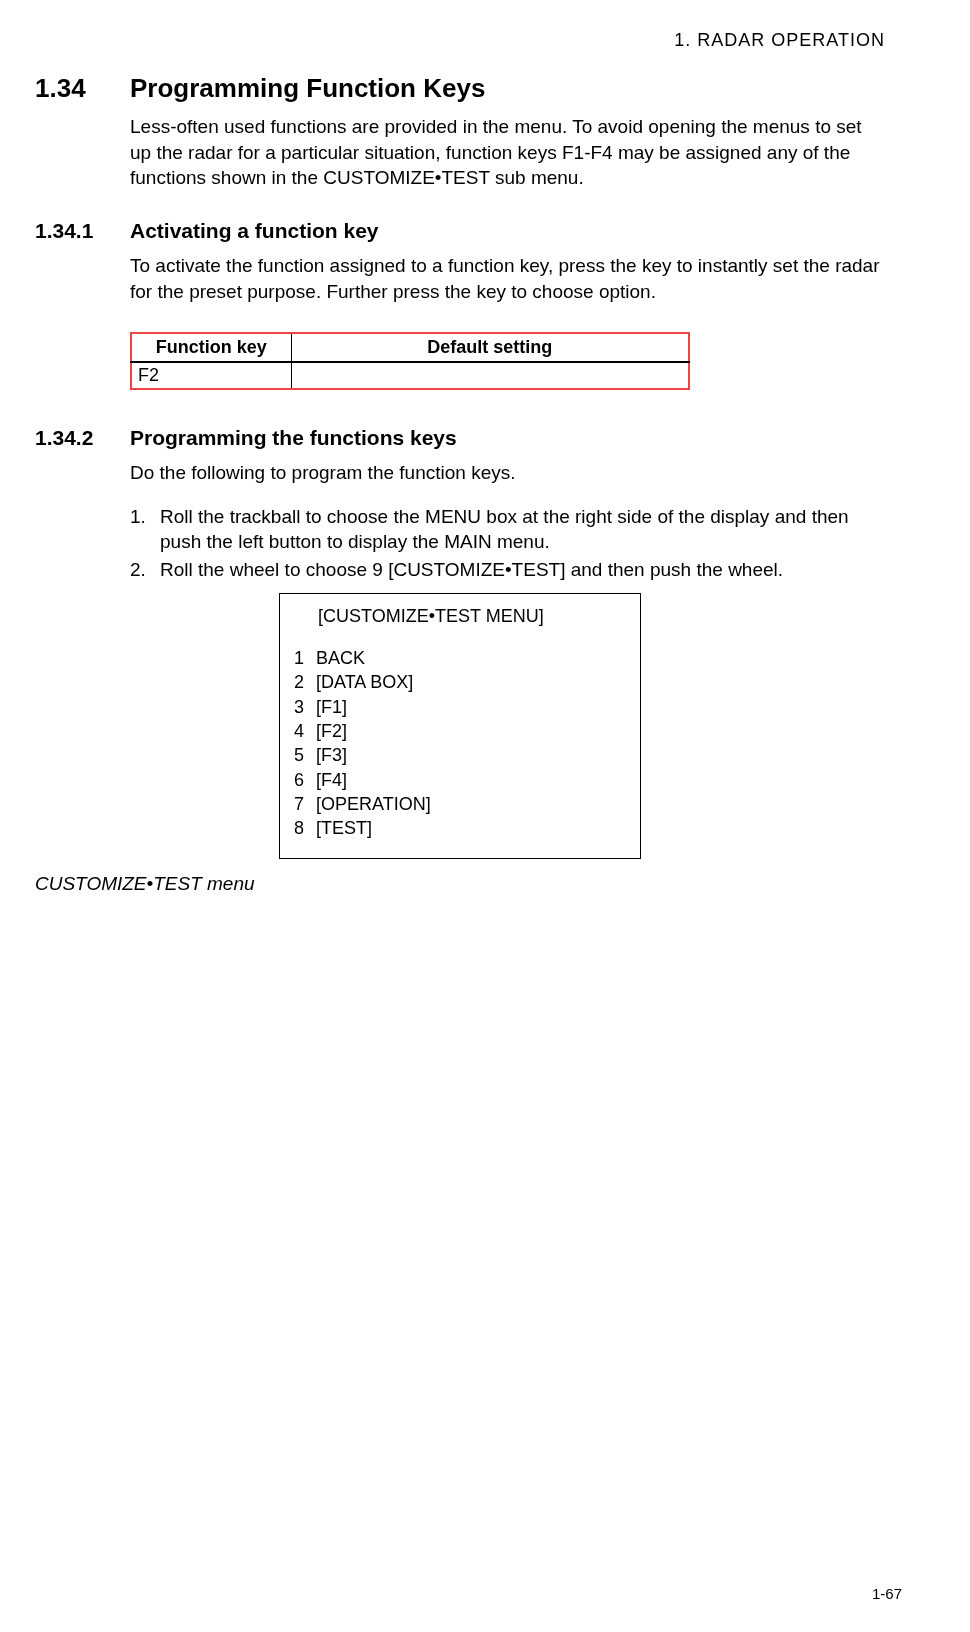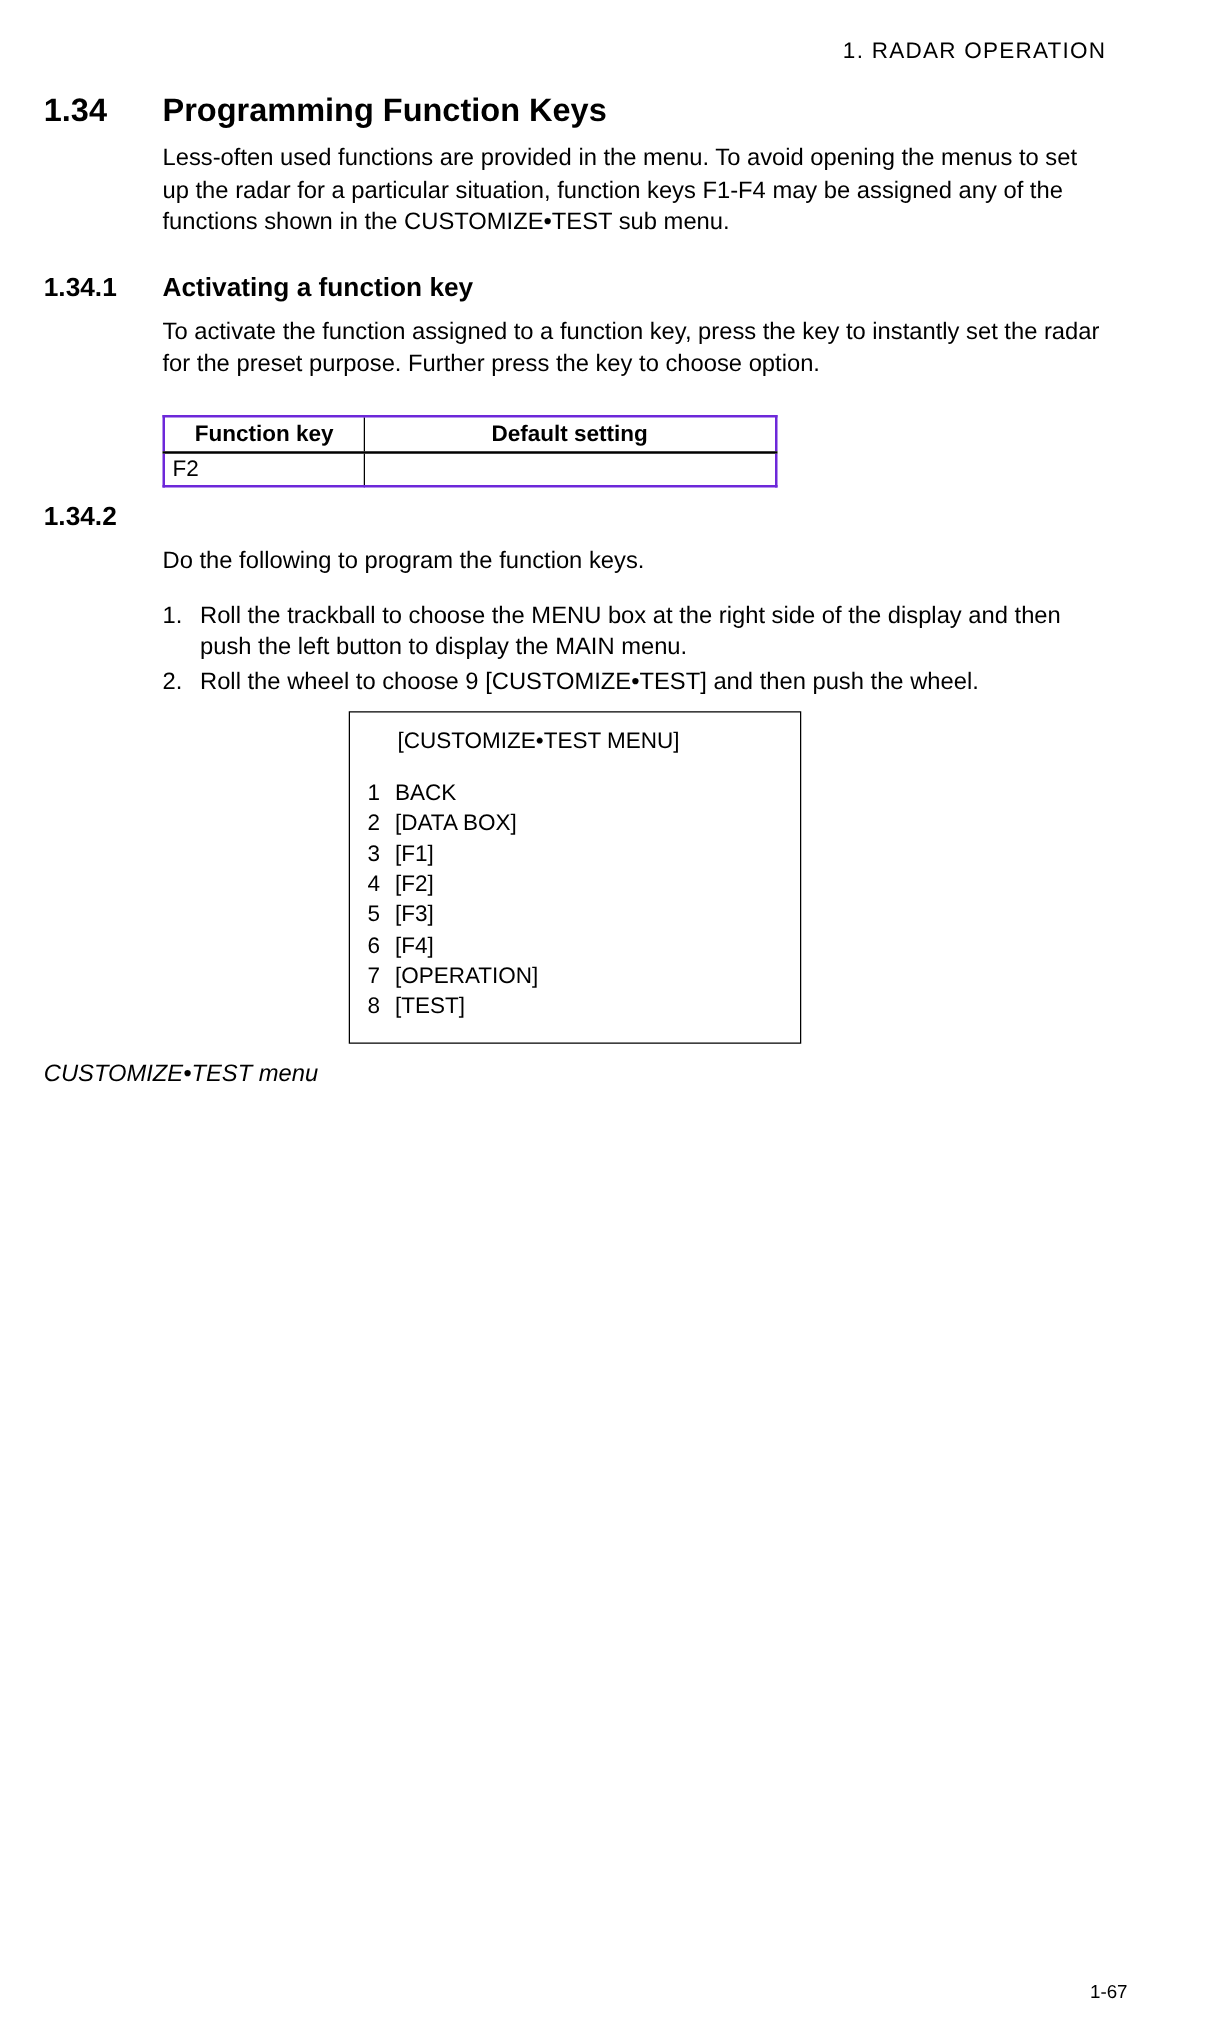--- a/index.html
+++ b/index.html
@@ -54,23 +54,23 @@
       margin-bottom: 28px;
     }
     .body-text-tight {
       font-size: 19px;
       line-height: 1.35;
       margin-left: 95px;
       margin-bottom: 18px;
     }
     .fn-table {
       margin-left: 95px;
-      margin-bottom: 12px;
+      margin-bottom: 36px;
       border-collapse: collapse;
-      border: 2px solid #6d28d9;
+      border: 2px solid #ef4444;
     }
     .fn-table th {
       border: 1px solid #000;
       border-bottom: 2px solid #000;
       font-size: 18px;
       font-weight: bold;
       text-align: center;
       padding: 3px 8px;
     }
     .fn-table td {
@@ -79,21 +79,21 @@
       padding: 2px 8px;
     }
     .fn-table .col-key-h {
       width: 160px;
     }
     .fn-table .col-key {
       width: 160px;
       padding-left: 6px;
     }
     .fn-table .col-default {
-      width: 330px;
+      width: 398px;
     }
     .ol-list {
       margin-left: 95px;
       font-size: 19px;
       line-height: 1.35;
       list-style: none;
       margin-bottom: 10px;
     }
     .ol-list li {
       display: flex;
@@ -169,20 +169,21 @@
   <tbody>
     <tr>
       <td class="col-key">F2</td>
       <td class="col-default"></td>
     </tr>
   </tbody>
 </table>
 
 <div class="section-row">
   <div class="subsection-number">1.34.2</div>
+  <div class="subsection-title">Programming the functions keys</div>
 </div>
 
 <div class="body-text-tight">Do the following to program the function keys.</div>
 
 <ol class="ol-list">
   <li>
     <span class="li-num">1.</span>
     <span class="li-text">Roll the trackball to choose the MENU box at the right side of the display and then push the left button to display the MAIN menu.</span>
   </li>
   <li>

